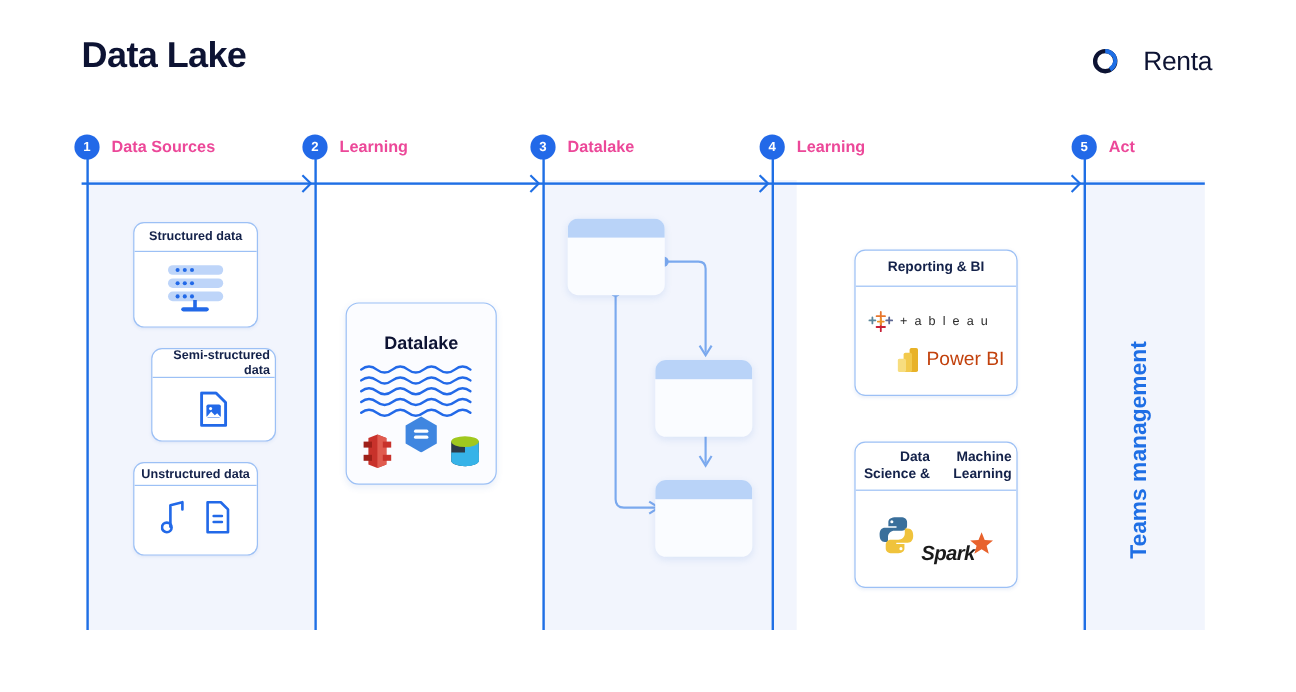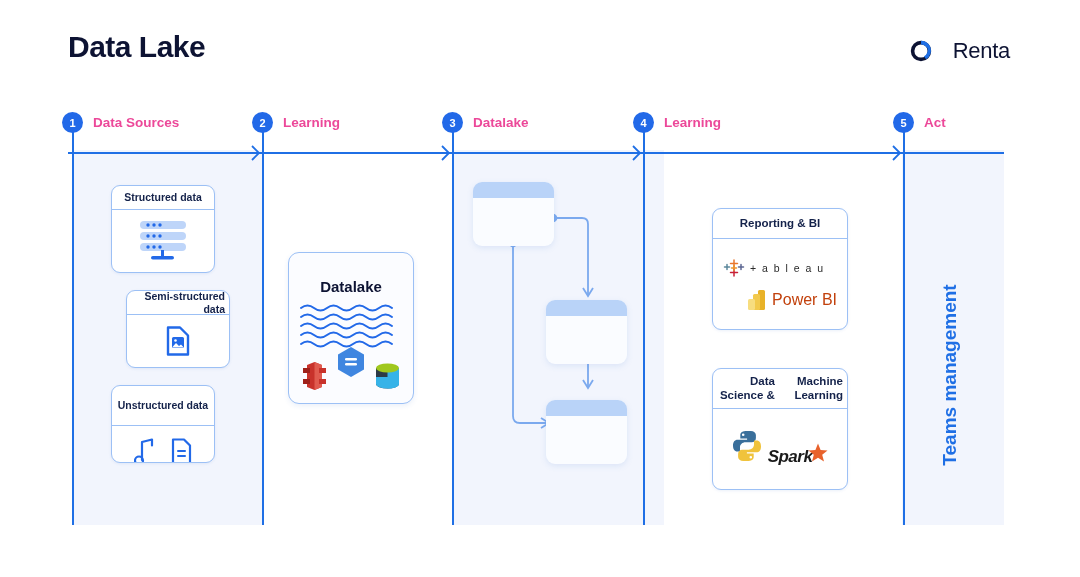--- a/index.html
+++ b/index.html
@@ -217,21 +217,21 @@
         <svg width="26" height="30" viewBox="0 0 26 30">
           <path d="M3 1.5h12l8 8v19H3z" fill="none" stroke="#2269e8" stroke-width="2.4" stroke-linejoin="round"></path>
           <rect x="7" y="11" width="12" height="11" rx="1.5" fill="#2269e8"></rect>
           <circle cx="10.5" cy="14.5" r="1.3" fill="#ffffff"></circle>
           <path d="M7.5 21 L11 17 L14 20 L16 18.4 L18.8 21.6 L7.5 21.6Z" fill="#ffffff"></path>
         </svg>
       </div>
     </div>
 
     <div class="card" style="left:111px; top:275px; width:104px; height:78px;">
-      <div class="card-head" style="height:40px;">Unstructured data</div>
+      <div class="card-head" style="height:19px;">Unstructured data</div>
       <div class="card-body" style="height:52px; flex-direction:row; gap:14px;">
         <svg width="22" height="30" viewBox="0 0 22 30">
           <path d="M8 23V5l10-2.5v6" fill="none" stroke="#2269e8" stroke-width="2.2" stroke-linecap="round" stroke-linejoin="round"></path>
           <circle cx="5" cy="23.5" r="4" fill="none" stroke="#2269e8" stroke-width="2.2"></circle>
         </svg>
         <svg width="22" height="28" viewBox="0 0 22 28">
           <path d="M3 1.5h11l6 6v19H3z" fill="none" stroke="#2269e8" stroke-width="2.2" stroke-linejoin="round"></path>
           <rect x="7" y="12" width="9" height="2" rx="1" fill="#2269e8"></rect>
           <rect x="7" y="17" width="9" height="2" rx="1" fill="#2269e8"></rect>
         </svg>
@@ -326,21 +326,21 @@
     <div class="card" style="left:712px; top:258px; width:136px; height:122px;">
       <div class="card-head" style="height:40px; font-size:11.5px; flex-direction:row;">
         <span>Data Science &amp;</span>
         <span>Machine Learning</span>
       </div>
       <div class="card-body" style="height:80px; flex-direction:row; justify-content:center; gap:4px;">
         <svg width="34" height="34" viewBox="0 0 34 34" style="margin-bottom:6px;">
           <path d="M16.8 2c-4 0-6.5 1.3-6.5 4v3.6h6.8v1.2H7.6C4.6 10.8 3 13 3 16.6s1.4 6 4.4 6h2.6v-4.1c0-3 2.4-5.2 5.4-5.2h6.3c2.5 0 4.2-1.9 4.2-4.3V6c0-2.3-2.1-4-5.1-4zm-3.6 2.5a1.3 1.3 0 1 1 0 2.6 1.3 1.3 0 0 1 0-2.6z" fill="#3a6f9b"></path>
           <path d="M17.2 32c4 0 6.5-1.3 6.5-4v-3.6h-6.8v-1.2h9.5c3 0 4.6-2.2 4.6-5.8s-1.4-6-4.4-6H24v4.1c0 3-2.4 5.2-5.4 5.2h-6.3c-2.5 0-4.2 1.9-4.2 4.3V28c0 2.3 2.1 4 5.1 4zm3.6-2.5a1.3 1.3 0 1 1 0-2.6 1.3 1.3 0 0 1 0 2.6z" fill="#f0c33c"></path>
         </svg>
-        <div style="display:flex; align-items:center; margin-top:16px;">
+        <div style="display:flex; align-items:flex-end; margin-top:16px;">
           <span style="font-size:17px; font-weight:bold; font-style:italic; color:#1a1a1a; letter-spacing:-0.5px;">Spark</span>
           <svg width="24" height="24" viewBox="0 0 24 24" style="margin-left:-6px; margin-bottom:6px;">
             <path d="M12 1.5 L14.6 8 L21.5 8.4 L16.2 12.8 L18 19.5 L12 15.8 L6 19.5 L7.8 12.8 L2.5 8.4 L9.4 8Z" fill="#e8622c"></path>
           </svg>
         </div>
       </div>
     </div>
 
     <div class="teams">
       <span>Teams management</span>

